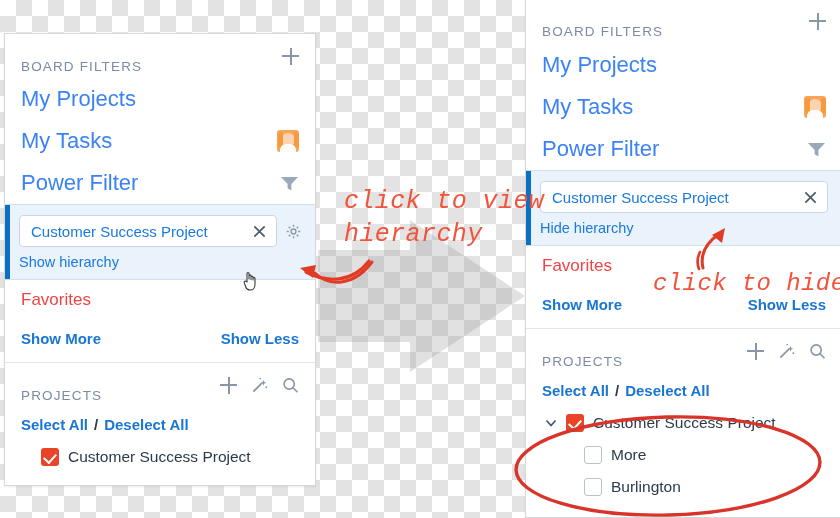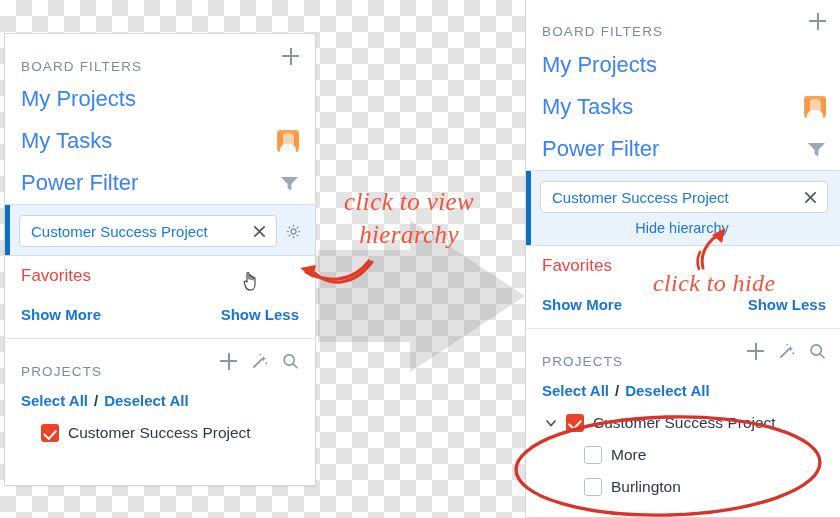--- a/index.html
+++ b/index.html
@@ -131,21 +131,21 @@
   .search-text {
     flex: 1;
     font-size: 15px;
     color: #1979dd;
     white-space: nowrap; overflow: hidden;
   }
   .x-icon { width: 15px; height: 15px; color: #4a5663; flex: none; }
   .gear-icon { width: 15px; height: 15px; color: #8b98a6; flex: none; }
 
   .hier-link-row {
-    text-align: center;
+    text-align: left;
     padding-top: 6px;
     padding-right: 4px;
   }
   .hier-link {
     font-size: 14.5px;
     color: #1979dd;
     cursor: pointer;
   }
 
   
@@ -192,27 +192,26 @@
 
   
   .annot-svg {
     position: absolute; left: 0; top: 0;
     width: 840px; height: 518px;
     pointer-events: none;
   }
   .annot-text {
     position: absolute;
     color: #f2533a;
-    font-family: Liberation Serif, serif;
+    font-family: Liberation Mono, monospace;
     font-style: italic;
     font-size: 25px;
     line-height: 1.3;
     white-space: pre;
     letter-spacing: 0.4px;
-    text-align: center;
   }
   #annot-view { left: 344px; top: 186px; }
   #annot-hide { left: 653px; top: 268px; font-size: 24px; }
 
   
   .cursor-hand { position: absolute; left: 241px; top: 268px; width: 20px; height: 24px; }
 </style>
 </head>
 <body>
 
@@ -259,20 +258,23 @@
               <path d="M8 13 L8 15.2"></path>
             <path d="M0.8 8 L3 8"></path>
               <path d="M13 8 L15.2 8"></path>
             <path d="M2.9 2.9 L4.5 4.5"></path>
               <path d="M11.5 11.5 L13.1 13.1"></path>
             <path d="M13.1 2.9 L11.5 4.5"></path>
               <path d="M4.5 11.5 L2.9 13.1"></path>
           </g>
         </svg>
       </div>
+      <div class="hier-link-row">
+        <span class="hier-link">Show hierarchy</span>
+      </div>
     </div>
 
     <div class="plain-row">
       <span class="favorites-label">Favorites</span>
     </div>
 
     <div class="more-less">
       <span class="blue-link">Show More</span>
       <span class="blue-link">Show Less</span>
     </div>

